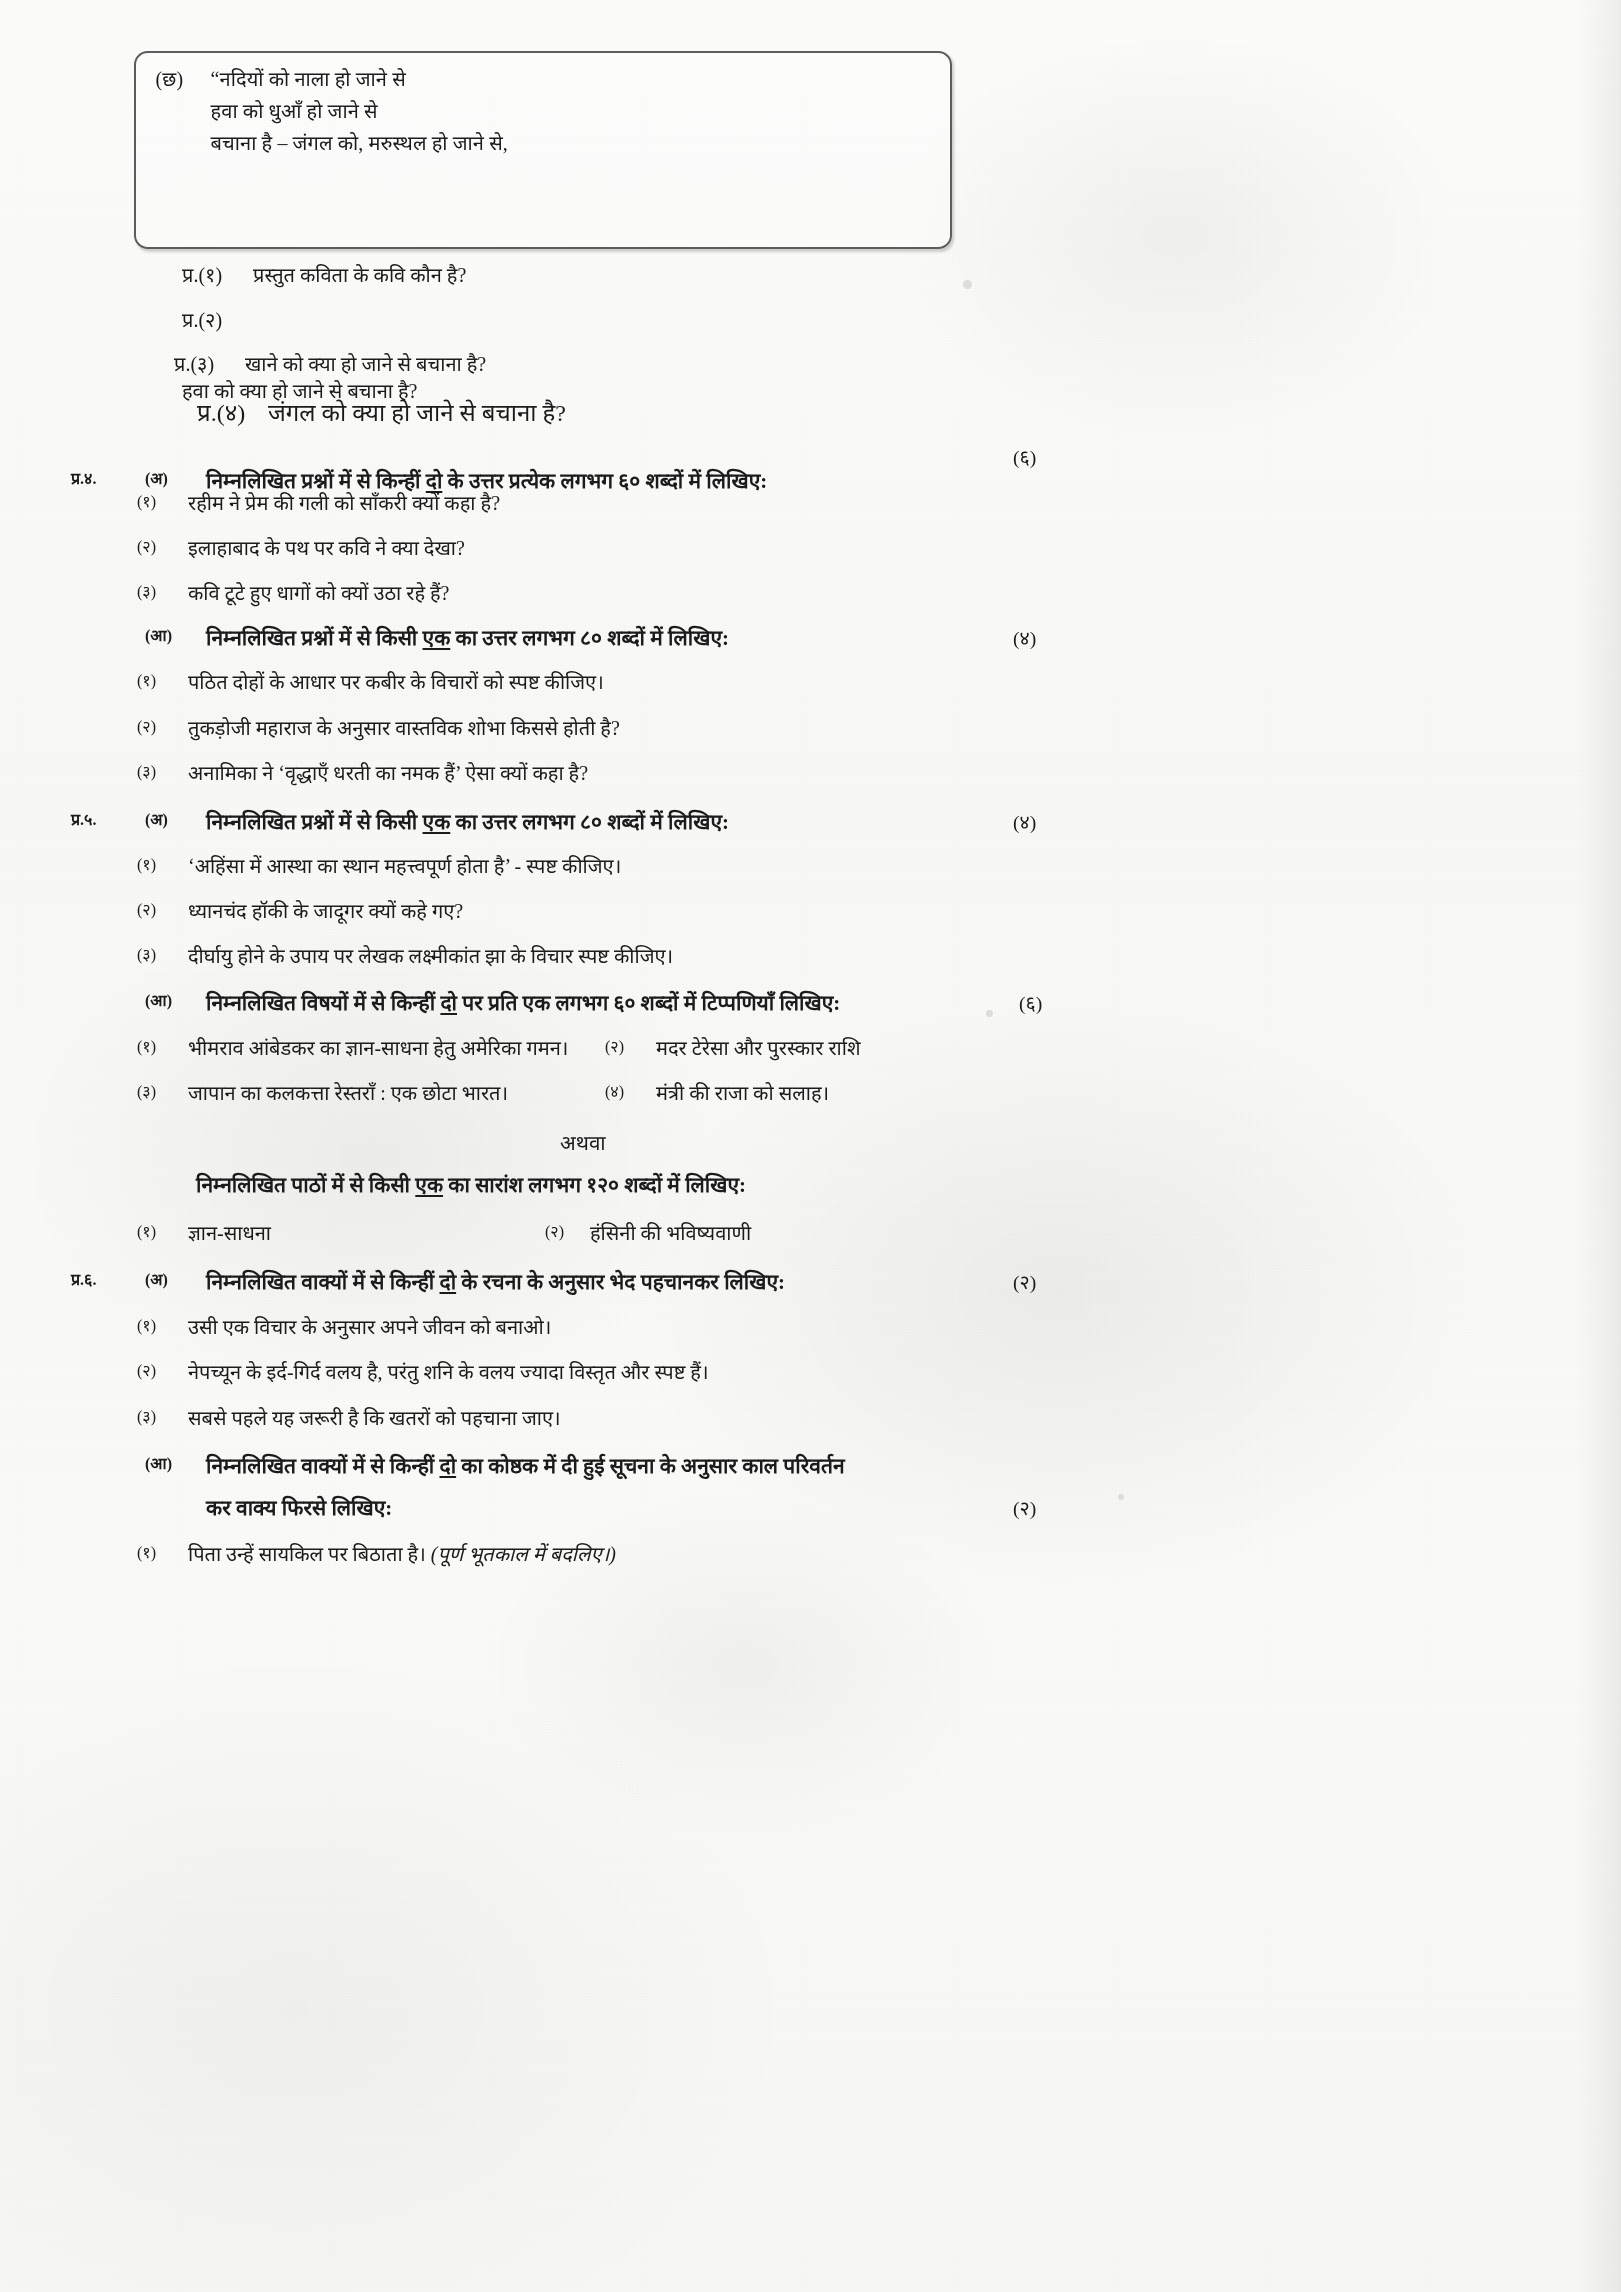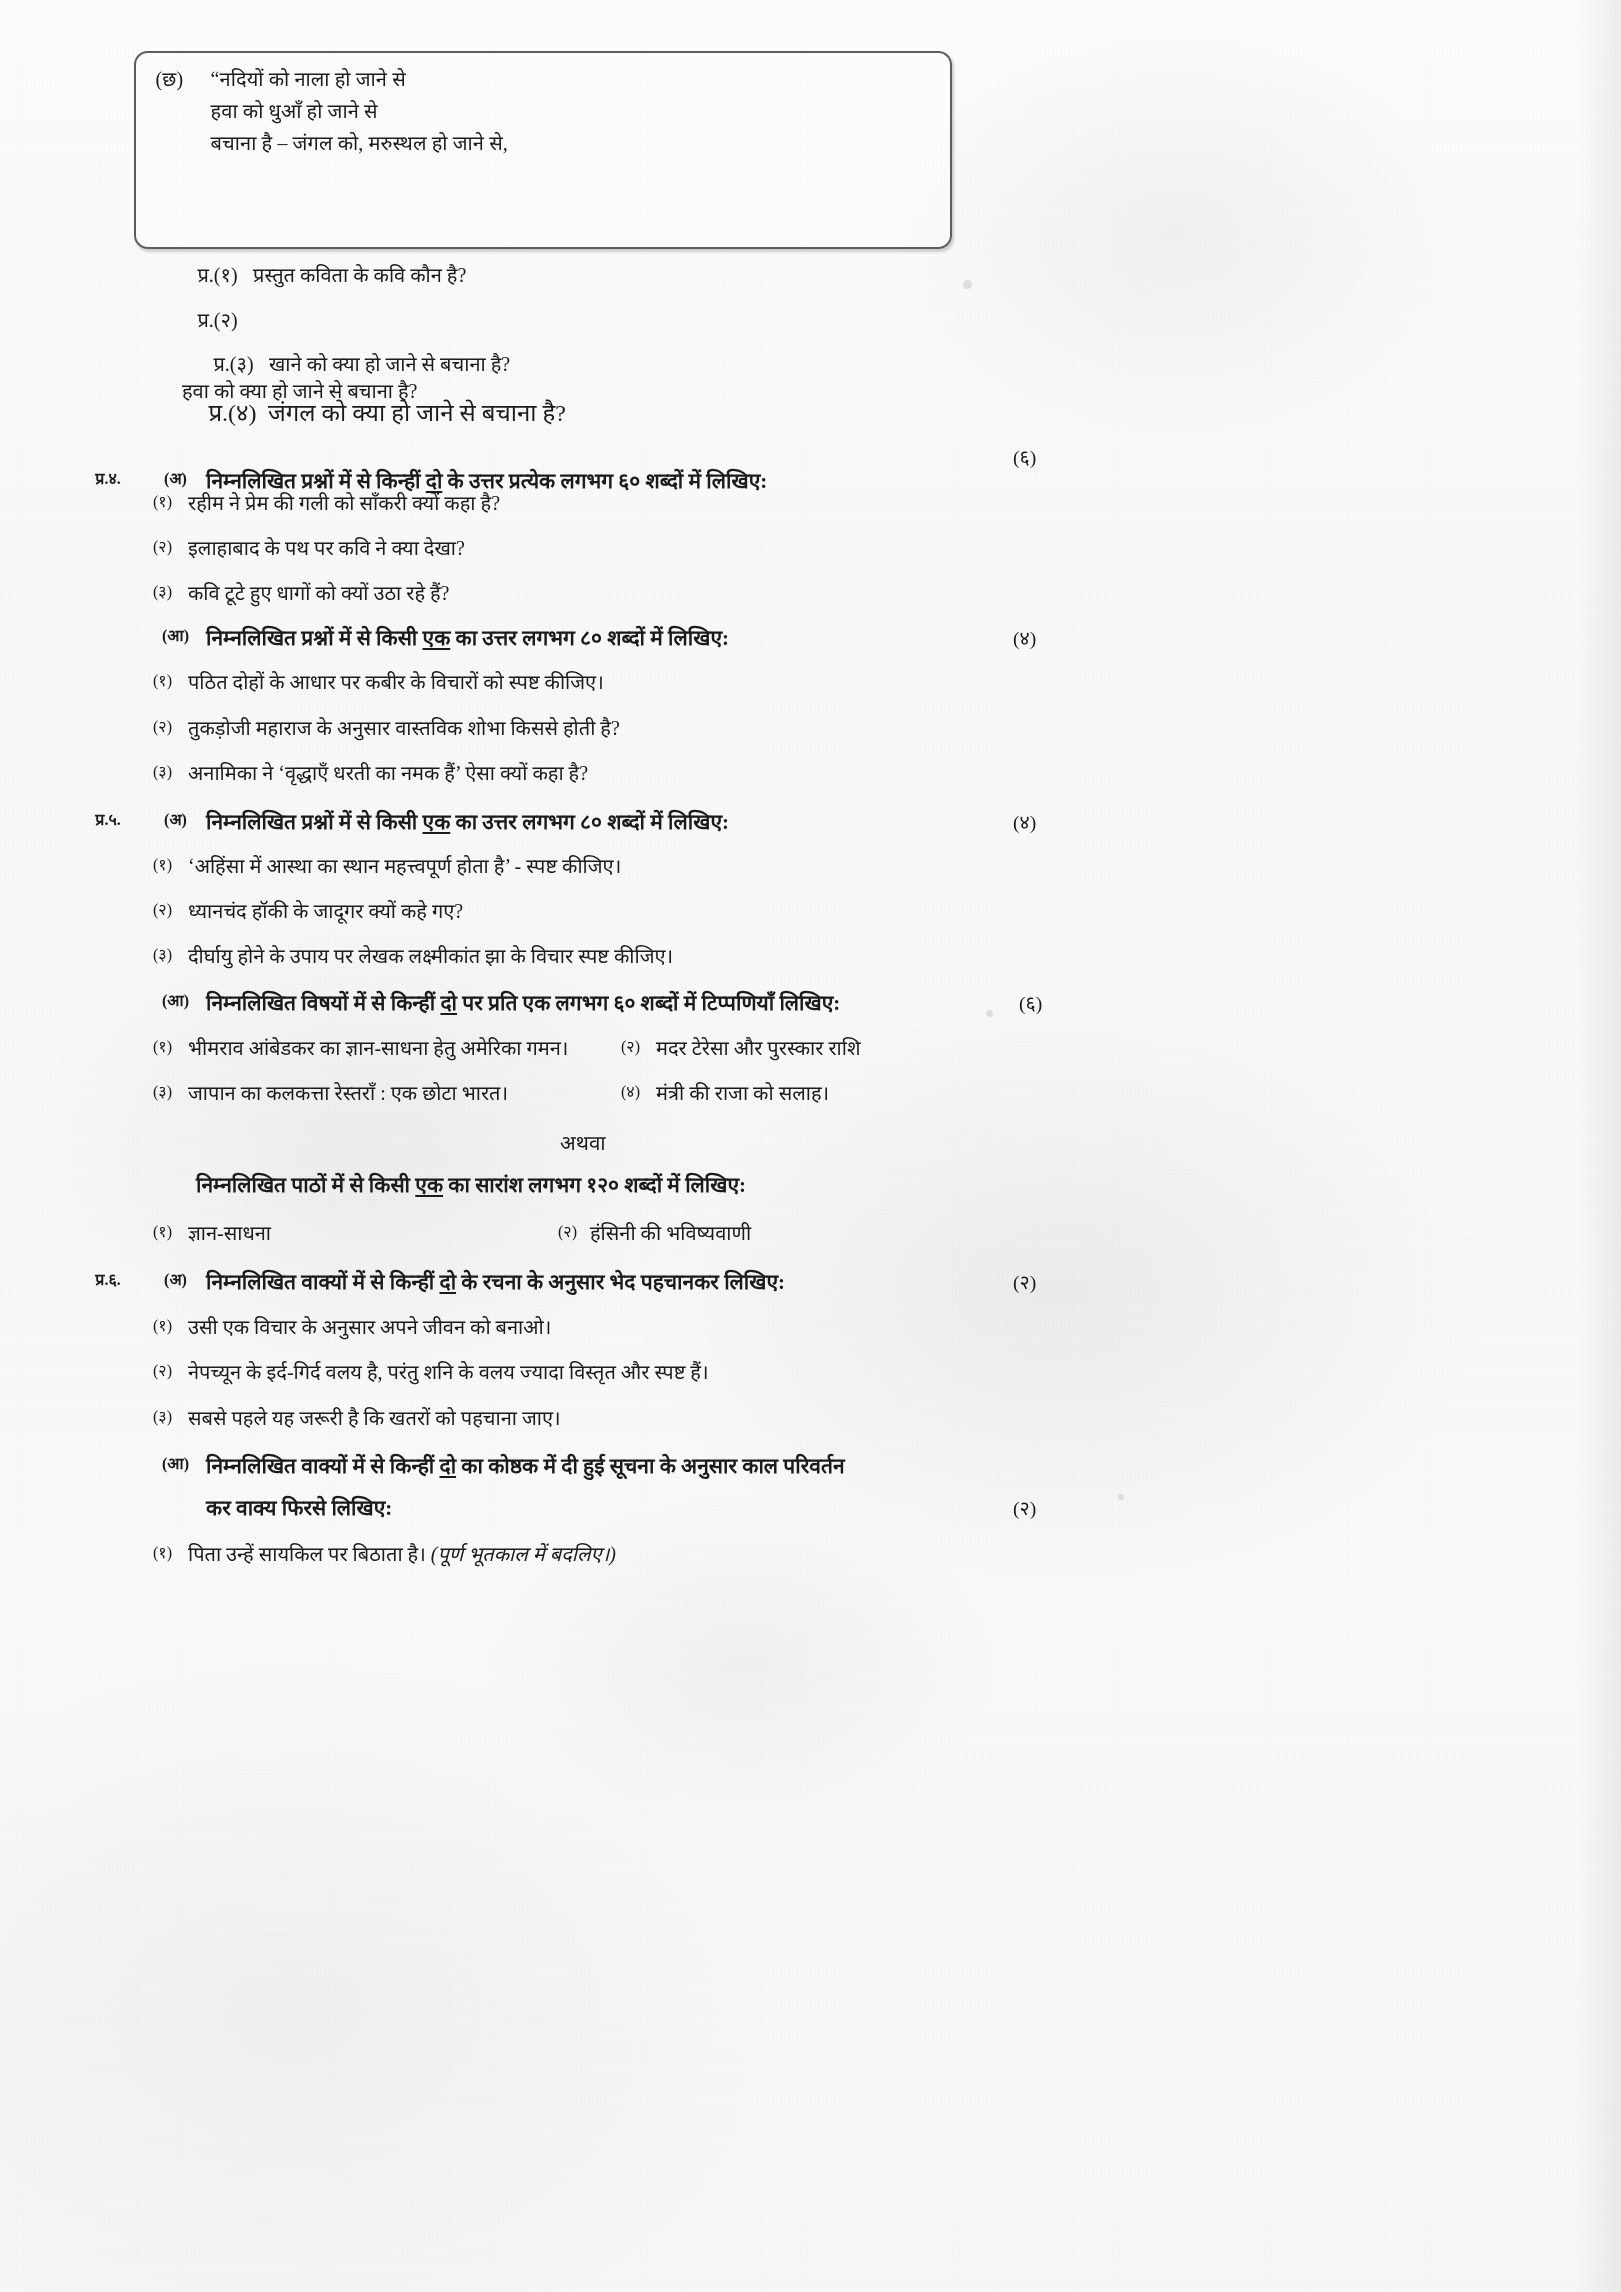--- a/index.html
+++ b/index.html
@@ -44,21 +44,21 @@
   .poem-inner{position:absolute;left:19.6px;top:9.8px;right:13.7px;}
   .poem-line{
     display:flex;align-items:flex-start;
     font-size:20px;line-height:32px;letter-spacing:0.1px;
   }
   .poem-marker{width:55px;flex:0 0 55px;}
   .poem-text{white-space:nowrap;}
   .poem-indent{padding-left:55px;}
 
   
-  .row{position:absolute;display:flex;align-items:flex-start;text-align:center;}
+  .row{position:absolute;display:flex;align-items:flex-start;}
   .lbl{white-space:nowrap;}
   .mark{position:absolute;font-size:19.6px;white-space:nowrap;}
 
   .sub-q{font-size:20px;line-height:27.4px;white-space:nowrap;}
   .num{display:inline-block;width:51px;flex:0 0 51px;}
 
   .head-q{font-size:21px;font-weight:bold;line-height:29px;white-space:nowrap;}
   .head-code{display:inline-block;width:74px;flex:0 0 74px;font-weight:bold;}
   .head-part{display:inline-block;width:61px;flex:0 0 61px;font-weight:bold;}
 
@@ -107,21 +107,21 @@
   </div>
 
   <div class="row q-dev" style="left:182px;top:261px;font-size:20px;">
     <span class="lbl" style="width:71px;flex:0 0 71px;">प्र.(१)</span>
     <span class="lbl">प्रस्तुत कविता के कवि कौन है?</span>
   </div>
   <div class="row q-dev" style="left:182px;top:306px;font-size:20px;flex-direction:column;">
     <span class="lbl" style="width:71px;flex:0 0 71px;">प्र.(२)</span>
     <span class="lbl">हवा को क्या हो जाने से बचाना है?</span>
   </div>
-  <div class="row q-dev" style="left:198px;top:350px;font-size:20px;">
+  <div class="row q-dev" style="left:174px;top:350px;font-size:20px;">
     <span class="lbl" style="width:71px;flex:0 0 71px;">प्र.(३)</span>
     <span class="lbl">खाने को क्या हो जाने से बचाना है?</span>
   </div>
   <div class="row q-dev" style="left:182px;top:395px;font-size:24px;margin-left:15px;">
     <span class="lbl" style="width:71px;flex:0 0 71px;">प्र.(४)</span>
     <span class="lbl">जंगल को क्या हो जाने से बचाना है?</span>
   </div>
 
   <div class="row" style="left:71px;top:467px;">
     <span class="head-code q-dev">प्र.४.</span>

